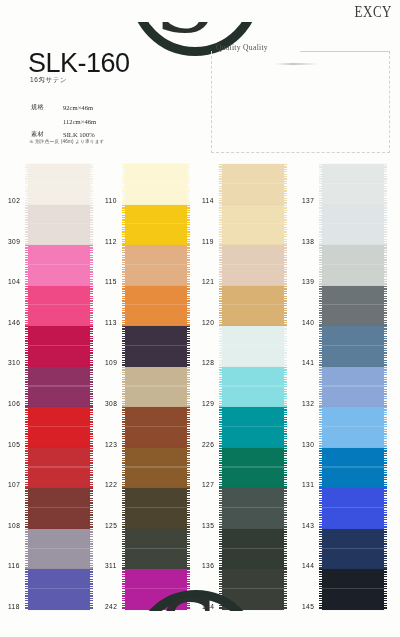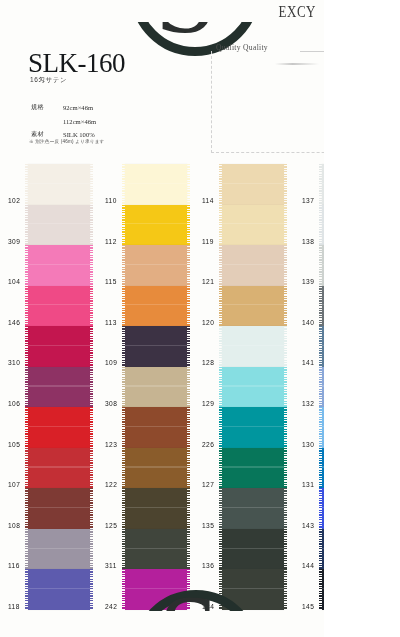--- a/index.html
+++ b/index.html
@@ -4,21 +4,21 @@
 <style>
   * { box-sizing: border-box; margin: 0; padding: 0; }
   html, body {
     width: 400px; height: 637px;
     background: #ffffff;
     font-family: "Liberation Sans", sans-serif;
     overflow: hidden;
   }
   #card {
     position: relative;
-    width: 324px; height: 637px;
+    width: 400px; height: 637px;
     background: #fdfdfb;
     overflow: hidden;
   }
 
   
   .wm {
     position: absolute;
     color: #2b2f2e;
     font-family: "Liberation Serif", serif;
     pointer-events: none;
@@ -62,21 +62,21 @@
     right: 8px; top: 4px;
     font-family: "Liberation Serif", serif;
     font-size: 13px;
     letter-spacing: 0.5px;
     color: #3a3a3a;
     transform: scaleY(1.25);
   }
   #title {
     position: absolute;
     left: 28px; top: 48px;
-    font-family: Liberation Serif, serif;
+    font-family: Liberation Sans, sans-serif;
     font-size: 27px;
     color: #15181a;
     letter-spacing: -0.5px;
     text-align: center;
   }
   #subtitle {
     position: absolute;
     left: 30px; top: 76px;
     font-size: 6.5px;
     color: #3b3b3b;

